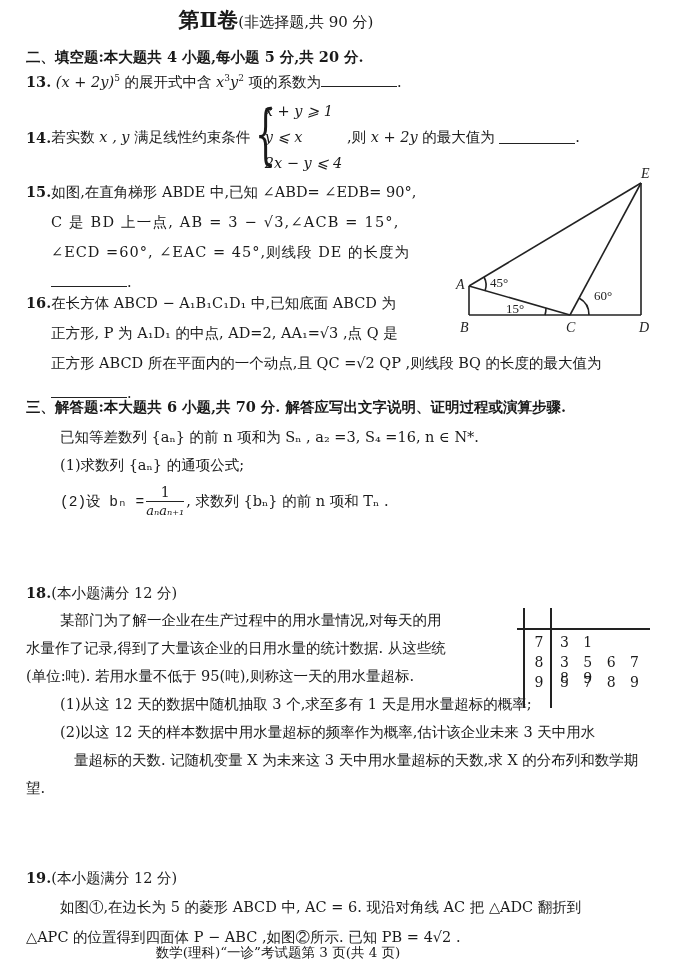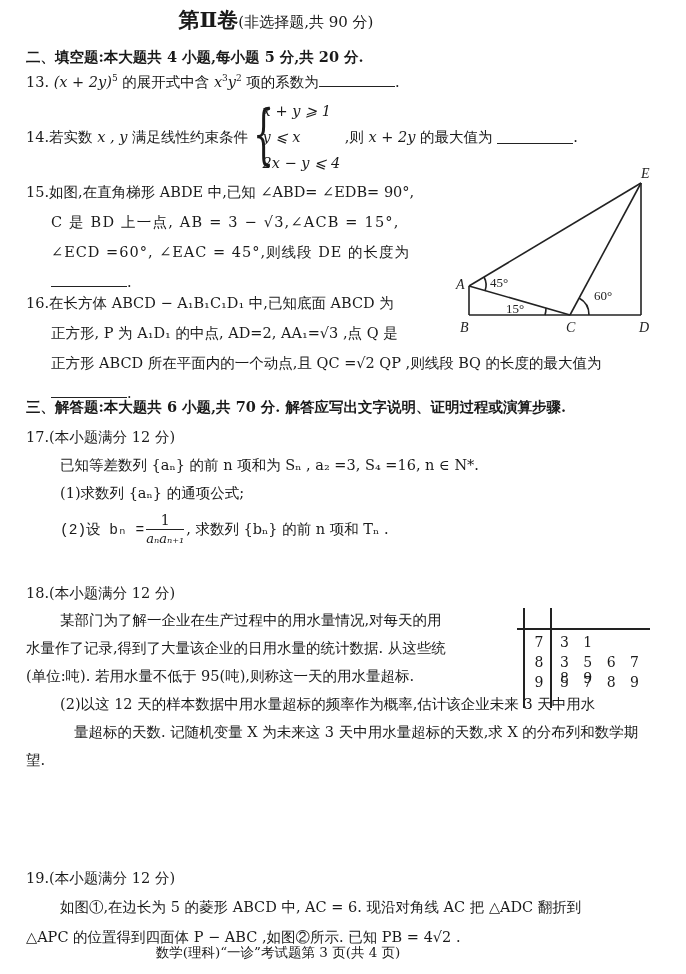--- a/index.html
+++ b/index.html
@@ -5,21 +5,21 @@
   html, body { margin: 0; padding: 0; background: #ffffff; }
   body {
     width: 686px; height: 974px; position: relative; overflow: hidden;
     font-family: "DejaVu Serif", "Liberation Serif", serif;
     color: #1a1a1a; font-size: 14.5px;
   }
   .abs { position: absolute; white-space: nowrap; }
   .title { left: 0; width: 552px; text-align: center; top: 6px; font-size: 21px; font-weight: bold; }
   .title .sub { font-size: 15px; font-weight: normal; }
   .sect { font-weight: bold; font-size: 14.5px; }
-  .qnum { font-weight: normal; }
+  .qnum { font-weight: bold; }
   i, .m { font-style: italic; }
   .blank { display: inline-block; border-bottom: 1px solid #222; width: 76px; height: 12px; vertical-align: baseline; }
   .sys { display: inline-block; vertical-align: middle; position: relative; padding-left: 10px; line-height: 26px; }
   .sys .brace { position: absolute; left: 0; top: 0; font-size: 66px; line-height: 72px; font-style: normal; transform: scaleX(0.5); transform-origin: left top; }
   .frac { display: inline-block; vertical-align: middle; text-align: center; margin: 0 2px; }
   .frac .num { display: block; border-bottom: 1px solid #222; padding: 0 2px; font-size: 14px; line-height: 18px; }
   .frac .den { display: block; font-size: 13px; line-height: 18px; font-style: italic; }
   sub, sup { font-size: 9px; }
   .stem-table { position: absolute; left: 517px; top: 608px; width: 140px; height: 100px; }
   .stem-table .vline1 { position: absolute; left: 6px; top: 0; width: 1.5px; height: 100px; background: #222; }
@@ -88,33 +88,33 @@
 <div class="abs" style="left:26px; top:288px; line-height:30px;">
   <div><span class="qnum">16.</span><span>在长方体 ABCD − A₁B₁C₁D₁ 中,已知底面 ABCD 为</span></div>
   <div style="padding-left:25px;">正方形, P 为 A₁D₁ 的中点, AD=2, AA₁=√3 ,点 Q 是</div>
   <div style="padding-left:25px;">正方形 ABCD 所在平面内的一个动点,且 QC =√2 QP ,则线段 BQ 的长度的最大值为</div>
   <div style="padding-left:25px;"><span class="blank"></span><span>.</span></div>
 </div>
 
 <div class="abs sect" style="left:26px; top:398px;">三、解答题:本大题共 6 小题,共 70 分. 解答应写出文字说明、证明过程或演算步骤.</div>
 
 <div class="abs" style="left:26px; top:423px;">
-  <div style="line-height:28px;"><span class="qnum">17.</span><span>(本小题满分 12 分)</span></div>
   <div style="padding-left:34px; line-height:28px;">已知等差数列 {aₙ} 的前 n 项和为 Sₙ , a₂ =3, S₄ =16, n ∈ N*.</div>
   <div style="padding-left:34px; line-height:28px;">(1)求数列 {aₙ} 的通项公式;</div>
   <div style="padding-left:34px; margin-top:4px;">
     <span style="vertical-align:middle;font-family:Liberation Mono, monospace;">(2)设 bₙ =</span><span class="frac"><span class="num">1</span><span class="den">aₙaₙ₊₁</span></span><span style="vertical-align:middle;">, 求数列 {bₙ} 的前 n 项和 Tₙ .</span>
   </div>
 </div>
 
 <div class="abs" style="left:26px; top:580px;">
   <div style="line-height:26px;"><span class="qnum">18.</span><span>(本小题满分 12 分)</span></div>
   <div style="padding-left:34px; line-height:28px;">某部门为了解一企业在生产过程中的用水量情况,对每天的用</div>
   <div style="line-height:28px;">水量作了记录,得到了大量该企业的日用水量的统计数据. 从这些统</div>
   <div style="line-height:28px;">(单位:吨). 若用水量不低于 95(吨),则称这一天的用水量超标.</div>
+  <div style="padding-left:34px; line-height:28px;">(1)从这 12 天的数据中随机抽取 3 个,求至多有 1 天是用水量超标的概率;</div>
   <div style="padding-left:34px; line-height:28px;">(2)以这 12 天的样本数据中用水量超标的频率作为概率,估计该企业未来 3 天中用水</div>
   <div style="line-height:28px;margin-left:48px;">量超标的天数. 记随机变量 X 为未来这 3 天中用水量超标的天数,求 X 的分布列和数学期</div>
   <div style="line-height:28px;">望.</div>
 </div>
 
 <div class="stem-table">
   <div class="vline1"></div>
   <div class="vline2"></div>
   <div class="hline"></div>
   <div class="stem-row" style="top:26px;">

